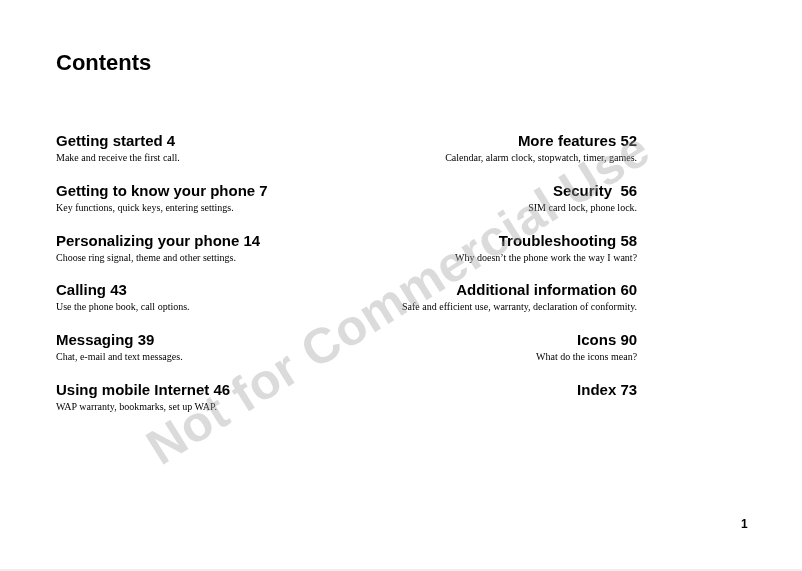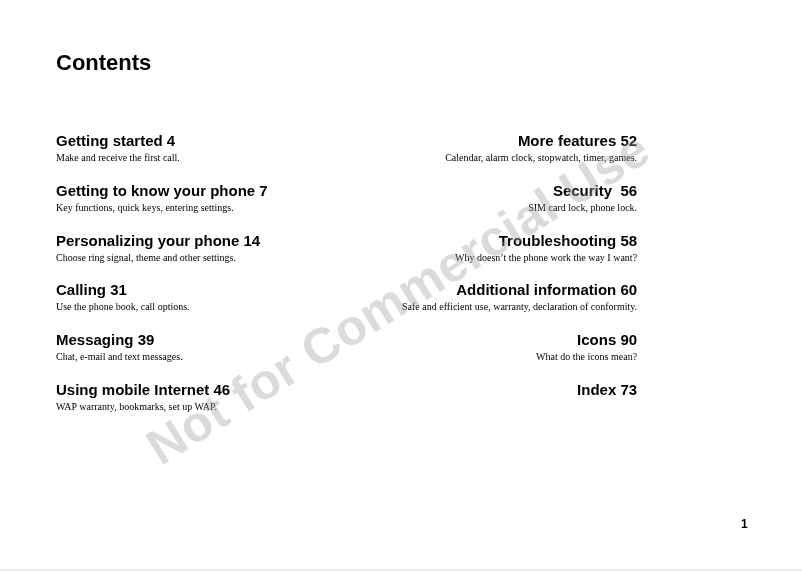--- a/index.html
+++ b/index.html
@@ -99,21 +99,21 @@
     </div>
     <div class="entry">
       <div class="entry-heading">Getting to know your phone 7</div>
       <div class="entry-desc">Key functions, quick keys, entering settings.</div>
     </div>
     <div class="entry">
       <div class="entry-heading">Personalizing your phone 14</div>
       <div class="entry-desc">Choose ring signal, theme and other settings.</div>
     </div>
     <div class="entry">
-      <div class="entry-heading">Calling 31</div>
+      <div class="entry-heading">Calling 43</div>
       <div class="entry-desc">Use the phone book, call options.</div>
     </div>
     <div class="entry">
       <div class="entry-heading">Messaging 39</div>
       <div class="entry-desc">Chat, e-mail and text messages.</div>
     </div>
     <div class="entry">
       <div class="entry-heading">Using mobile Internet 46</div>
       <div class="entry-desc">WAP warranty, bookmarks, set up WAP.</div>
     </div>

